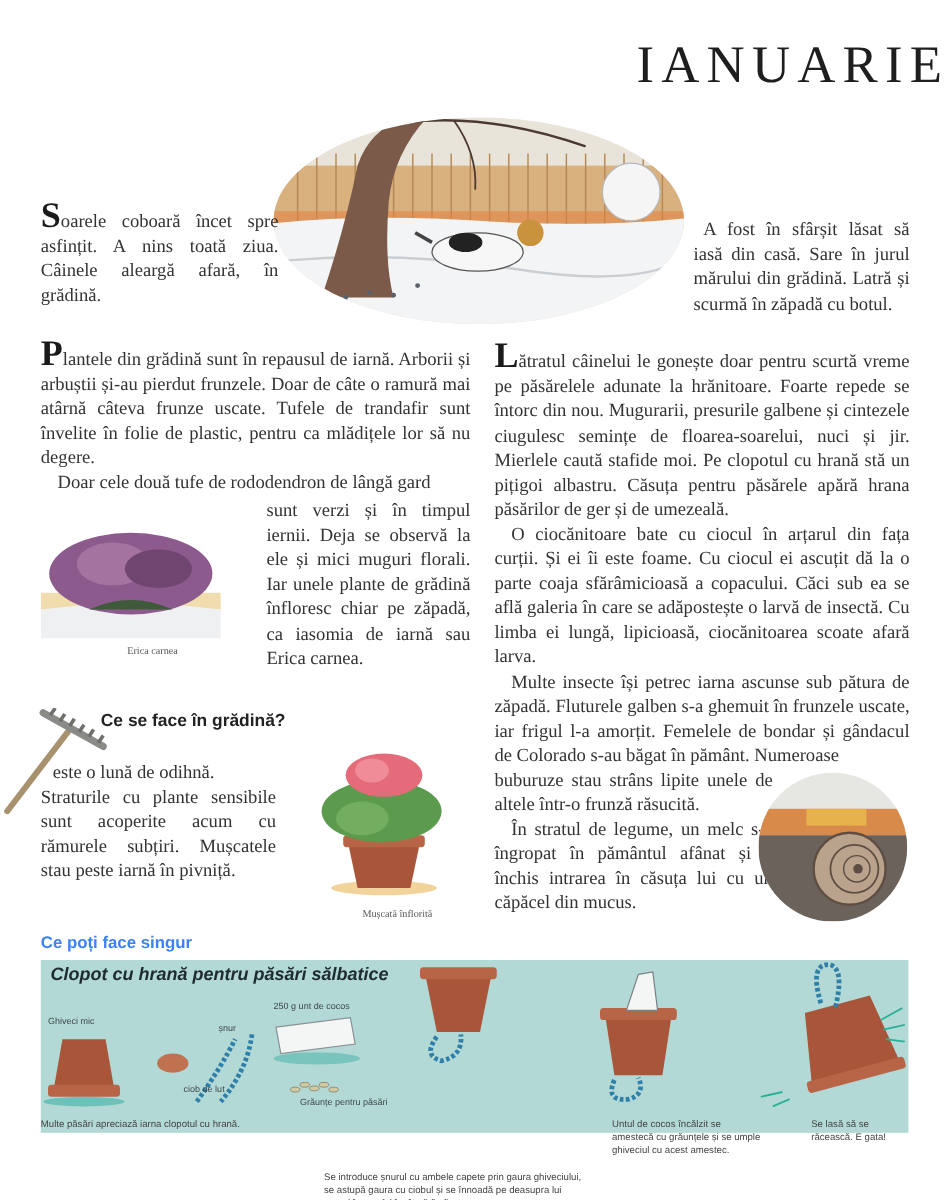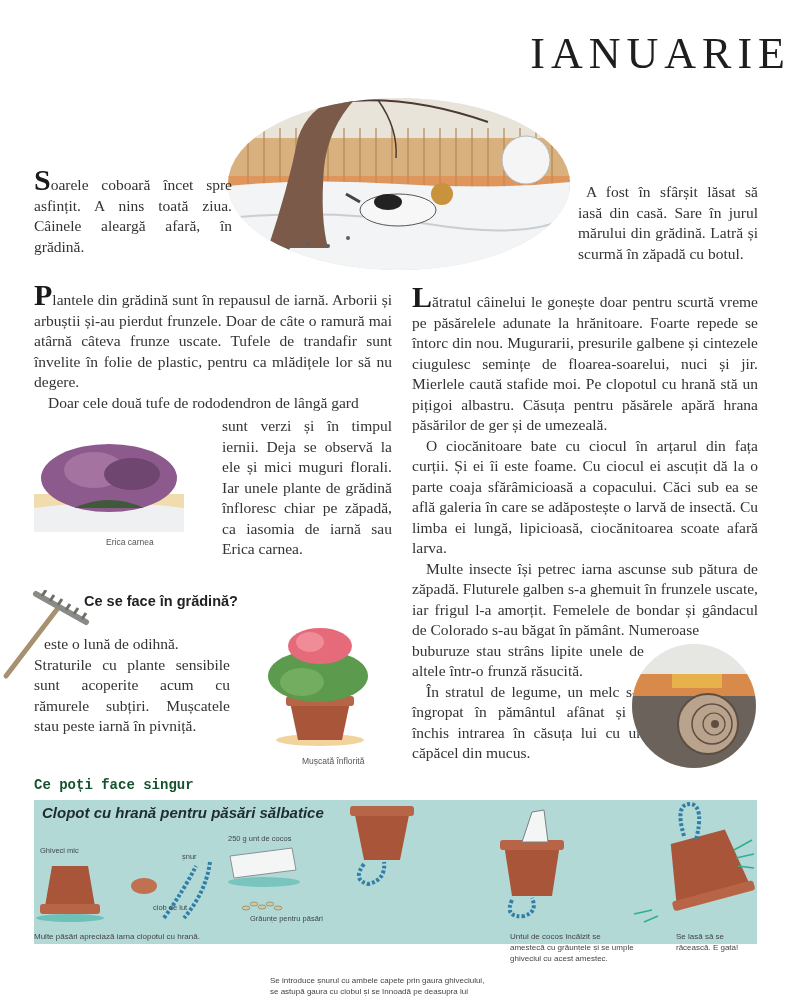--- a/index.html
+++ b/index.html
@@ -29,38 +29,38 @@
   .hero-scene {
     position: absolute; left: 228px; top: 98px; width: 342px; height: 172px; border-radius: 50%;
     overflow: hidden; background: #ece9e4;
   }
   .snail-circle {
     position: absolute; left: 632px; top: 644px; width: 124px; height: 124px; border-radius: 50%; overflow: hidden;
     background: #f2f1ee;
   }
 
   .erica-fig { position: absolute; left: 34px; top: 432px; width: 150px; height: 100px; }
-  .caption-sans { font-family: Liberation Sans, sans-serif; font-size: 8.5px; color: #555; padding-left: 24px; }
+  .caption-sans { font-family: Liberation Serif, serif; font-size: 8.5px; color: #555; padding-left: 24px; }
   .erica-caption { position: absolute; left: 82px; top: 537px; }
 
   .garden-heading {
     position: absolute; left: 84px; top: 593px; font-family: "Liberation Sans", sans-serif; font-weight: bold;
     font-size: 14.5px; color: #222;
   }
   .rake { position: absolute; left: 0px; top: 590px; width: 90px; height: 90px; }
   .garden-text { position: absolute; left: 34px; top: 634px; width: 196px; text-align: justify; text-align-last: left; }
   .garden-text .l1 { padding-left: 52px; }
   .garden-text .l2 { padding-left: 10px; }
 
   .geranium { position: absolute; left: 262px; top: 622px; width: 114px; height: 128px; }
   .geranium-caption { position: absolute; left: 278px; top: 756px; }
 
   .diy-heading {
-    position: absolute; left: 34px; top: 777px; font-family: Liberation Mono, monospace; font-weight: bold;
-    font-size: 14px; color: #14532d;
+    position: absolute; left: 34px; top: 777px; font-family: Liberation Sans, sans-serif; font-weight: bold;
+    font-size: 14px; color: #3b82f6;
   }
   .diy-panel {
     position: absolute; left: 34px; top: 800px; width: 723px; height: 144px; background: #b3d9d6;
   }
   .diy-title {
     position: absolute; left: 8px; top: 4px; font-family: "Liberation Sans", sans-serif; font-weight: bold; font-style: italic;
     font-size: 15px; color: #1e2b33;
   }
   .diy-label { position: absolute; font-family: "Liberation Sans", sans-serif; font-size: 7.5px; color: #3d4a4a; }
   .diy-caption { position: absolute; font-family: "Liberation Sans", sans-serif; font-size: 8px; line-height: 11px; color: #444; }

